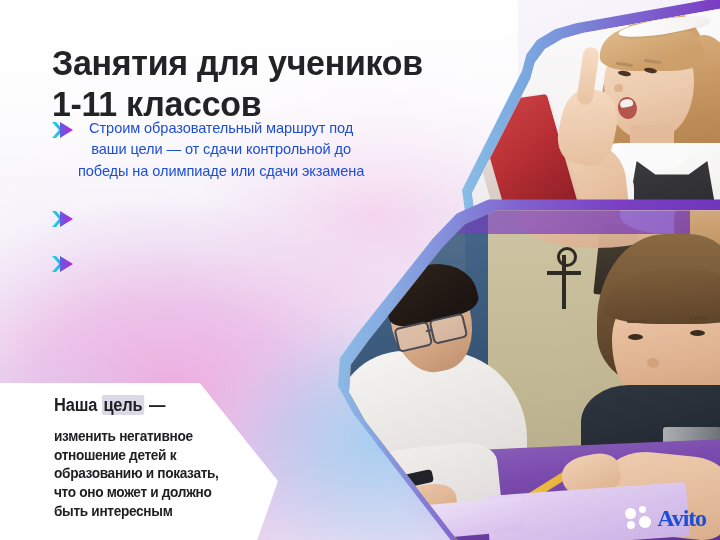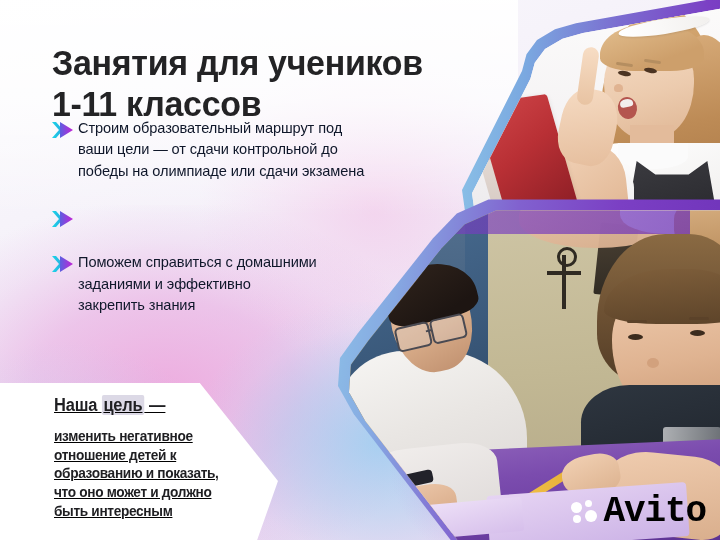--- a/index.html
+++ b/index.html
@@ -50,23 +50,23 @@
     transform:scaleX(0.97);transform-origin:left top;
     white-space:pre-line;
   }
 
   
   .bullets{position:absolute;left:52px;top:118px;width:368px;}
   .bullet{position:relative;display:flex;align-items:flex-start;margin-bottom:25px;}
   .bullet-icon{flex:0 0 auto;width:26px;margin-top:4px;}
   .bullet-icon svg{display:block;width:22px;height:16px;}
   .bullet-text{
-    font-size:14.6px;line-height:1.47;color:#0f172a;
+    font-size:14.6px;line-height:1.47;color:#1d4ed8;
     font-family:"Liberation Sans","DejaVu Sans",sans-serif;
-    white-space:pre-line;letter-spacing:-0.1px;
+    white-space:pre-line;letter-spacing:-0.1px;text-align:center;
   }
 
   
   .photo-girl{
     position:absolute;left:462px;top:-10px;width:300px;height:238px;
     clip-path:polygon(20% 34%,21.5% 27%,25% 21%,31% 16.5%,38% 14%,100% 0%,100% 100%,4% 100%,1% 93%,0 84%);
   }
   .photo-girl .frame{
     position:absolute;inset:0;
     background:linear-gradient(95deg,#8ec5e8 0%,#7aa8e0 22%,#7b6cd0 50%,#7b3fc4 78%,#6f34bd 100%);
@@ -225,21 +225,21 @@
   .l-violet-band{position:absolute;left:18%;top:-2%;width:70%;height:10%;
     background:linear-gradient(90deg,rgba(123,63,196,0.62),rgba(107,47,182,0.72));}
 
   
   .goal-card{
     position:absolute;left:-62px;top:383px;width:340px;height:175px;
     background:#ffffff;
     clip-path:polygon(0 10%,4% 4%,9% 0,77% 0,100% 56%,92% 100%,0 100%);
     box-shadow:0 2px 14px rgba(90,60,140,0.10);
   }
-  .goal-inner{position:absolute;left:116px;top:12px;width:210px;text-decoration:underline;}
+  .goal-inner{position:absolute;left:116px;top:12px;width:210px;}
   .goal-title{
     font-size:17.5px;font-weight:bold;color:#1f1f22;letter-spacing:-0.2px;
     font-family:"Liberation Sans","DejaVu Sans",sans-serif;
     white-space:nowrap;transform:scaleX(0.94);transform-origin:left center;
   }
   .goal-title .hl{background:#dcd9e6;padding:0 2px;border-radius:2px;}
   .goal-title .dash{letter-spacing:0;}
   .goal-body{
     margin-top:11px;font-size:14.4px;line-height:1.30;font-weight:bold;
     color:#1f1f22;letter-spacing:-0.35px;
@@ -248,22 +248,22 @@
   }
 
   
   .avito{position:absolute;right:14px;bottom:10px;display:flex;align-items:center;gap:6px;}
   .avito .dots{position:relative;width:26px;height:24px;}
   .avito .dots i{position:absolute;border-radius:50%;background:#ffffff;display:block;}
   .avito .dots i.d1{left:0;top:2px;width:11px;height:11px;}
   .avito .dots i.d2{left:14px;top:0;width:7px;height:7px;}
   .avito .dots i.d3{left:14px;top:10px;width:12px;height:12px;}
   .avito .dots i.d4{left:2px;top:15px;width:8px;height:8px;}
-  .avito .word{font-size:36px;font-weight:bold;color:#000000;letter-spacing:-1.1px;
-    font-family:Liberation Mono, monospace;line-height:1;}
+  .avito .word{font-size:24px;font-weight:bold;color:#1d4ed8;letter-spacing:-1.1px;
+    font-family:Liberation Serif, serif;line-height:1;}
 </style>
 </head>
 <body>
 
 <div id="poster">
 
   <div class="bg-base"></div>
   <div class="bg-pink"></div>
   <div class="bg-pink2"></div>
   <div class="bg-blue"></div>
@@ -378,23 +378,20 @@
       </span>
     </div>
 
     <div class="bullet">
       <span class="bullet-icon">
         <svg viewBox="0 0 22 16" xmlns="http://www.w3.org/2000/svg">
           <path d="M0 0 L7 8 L0 16 L4 16 L11 8 L4 0 Z" fill="url(#chv1)"></path>
           <path d="M8 0 L21 8 L8 16 Z" fill="url(#chv2)"></path>
         </svg>
       </span>
-      <span class="bullet-text">Поможем справиться с домашними
-заданиями и эффективно
-закрепить знания</span>
     </div>
 
   </div>
 
   <div class="goal-card">
     <div class="goal-inner">
       <div class="goal-title"><span>Наша </span><span class="hl">цель</span><span class="dash"> —</span></div>
       <div class="goal-body">изменить негативное
 отношение детей к
 образованию и показать,

